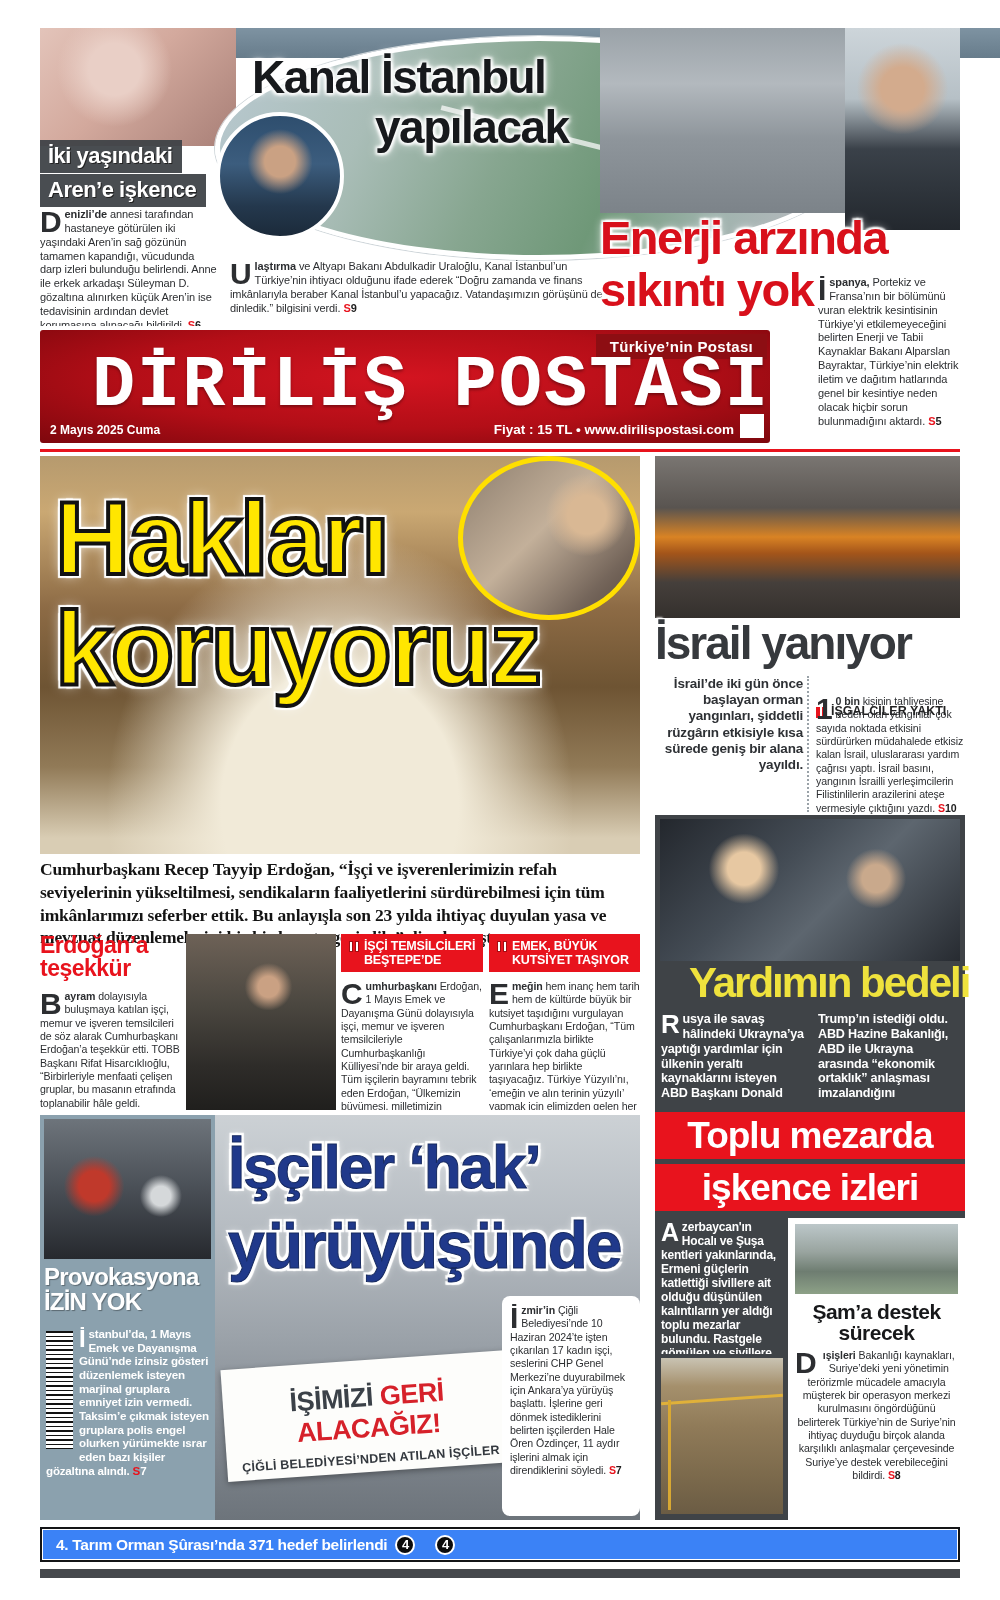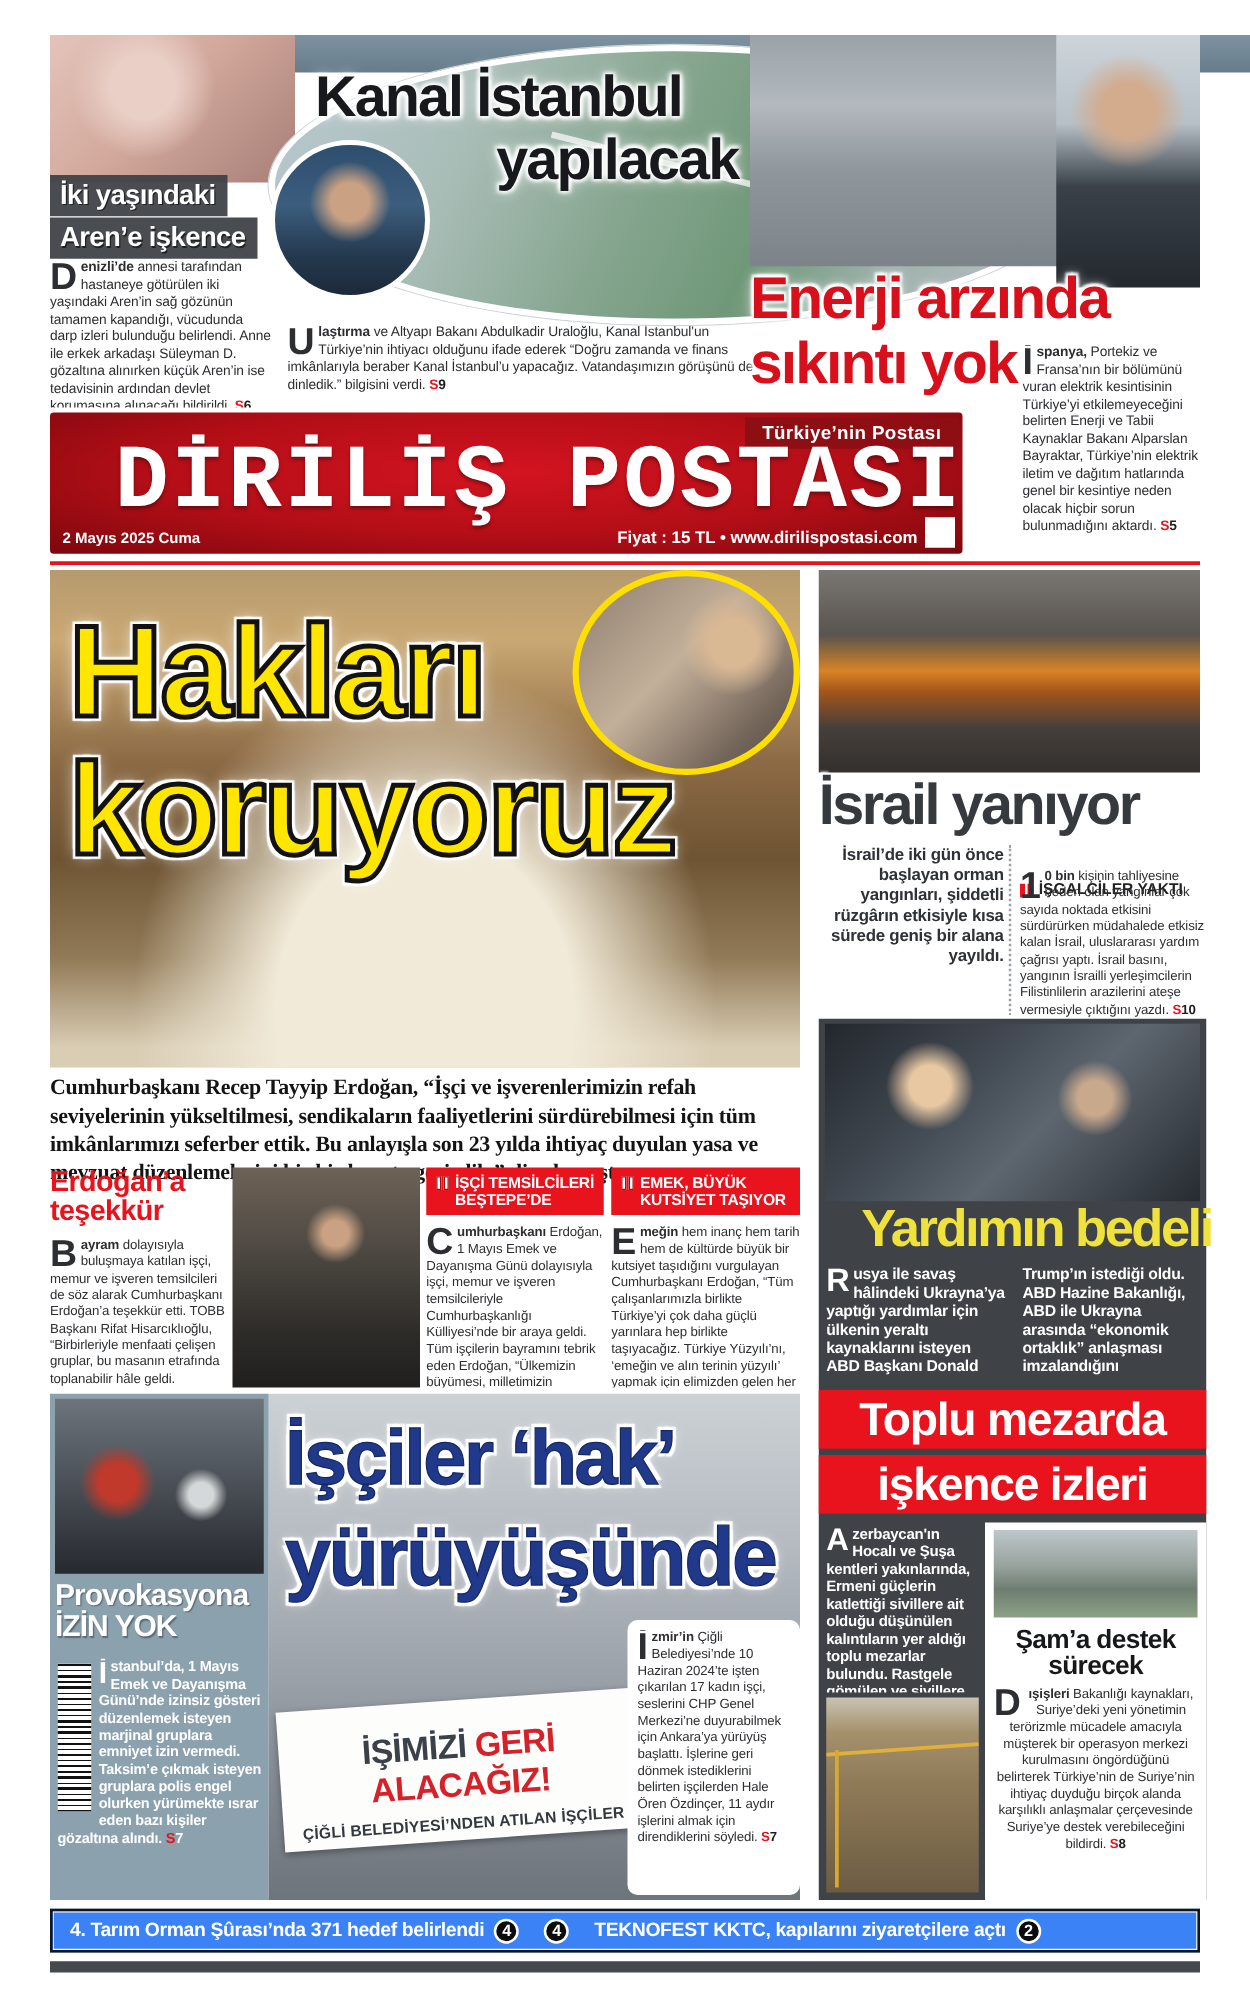--- a/index.html
+++ b/index.html
@@ -29,21 +29,21 @@
 
   .ellipse { left:215px; top:36px; width:648px; height:224px; border-radius:50%;
       border:5px solid #fff; overflow:hidden; box-shadow:0 0 0 1px #cfd6da;
       background: linear-gradient(115deg,#b9c9d1 0%,#a9bdb7 25%,#87a690 45%,#6f9878 62%,#9fb3ad 78%,#b3b8bc 90%,#a6abaf 100%); }
   .bridge-line { left:430px; top:150px; width:420px; height:5px; background:rgba(250,250,250,.75); transform:rotate(14deg); }
   .bridge-tower { left:705px; top:95px; width:6px; height:95px; background:rgba(245,245,245,.85); transform:rotate(-4deg); }
   .kanal-h { font-weight:bold; color:#17191c; letter-spacing:-1.5px; line-height:1;
       text-shadow:-2px -2px 3px rgba(255,255,255,.85), 2px -2px 3px rgba(255,255,255,.85),
                   -2px 2px 3px rgba(255,255,255,.85), 2px 2px 3px rgba(255,255,255,.85), 0 0 12px #fff; }
   .kanal-h1 { left:252px; top:54px; font-size:46px; }
-  .kanal-h2 { left:375px; top:104px; font-size:46px;margin-left:22px; }
+  .kanal-h2 { left:375px; top:104px; font-size:46px; }
   .minister-ph { left:216px; top:112px; width:128px; height:128px; border-radius:50%; border:4px solid #fff;
       background: radial-gradient(circle at 50% 38%, #caa183 0 16%, transparent 34%),
                   linear-gradient(180deg,#2e4e6e 0%,#3c5d7e 40%,#24384d 75%,#1b2a3a 100%); }
   .kanal-cap { left:230px; top:260px; width:376px; height:62px; overflow:hidden; }
 
   .traffic-ph { left:600px; top:28px; width:250px; height:185px;
       background: linear-gradient(180deg,#9aa2a8 0%,#b3b9be 30%,#8e959b 60%,#7c8389 100%); }
   .bayraktar-ph { left:845px; top:28px; width:115px; height:202px; z-index:2;
       background: radial-gradient(circle at 50% 30%, #d3ab8d 0 14%, transparent 30%),
                   linear-gradient(180deg,#cdd5da 0%,#b6c0c6 35%,#3a4149 60%,#23282e 100%); }
@@ -325,18 +325,14 @@
 </div>
 
 <div class="abs ticker">
   <span class="tk-item">
     <span>4. Tarım Orman Şûrası’nda 371 hedef belirlendi</span>
     <span class="tk-num">4</span>
   </span>
   <span class="tk-item">
     <span class="tk-num">4</span>
   </span>
-  <span class="tk-item">
-    <span>TEKNOFEST KKTC, kapılarını ziyaretçilere açtı</span>
-    <span class="tk-num">2</span>
-  </span>
 </div>
 <div class="abs graybar"></div>
 
 </body></html>

